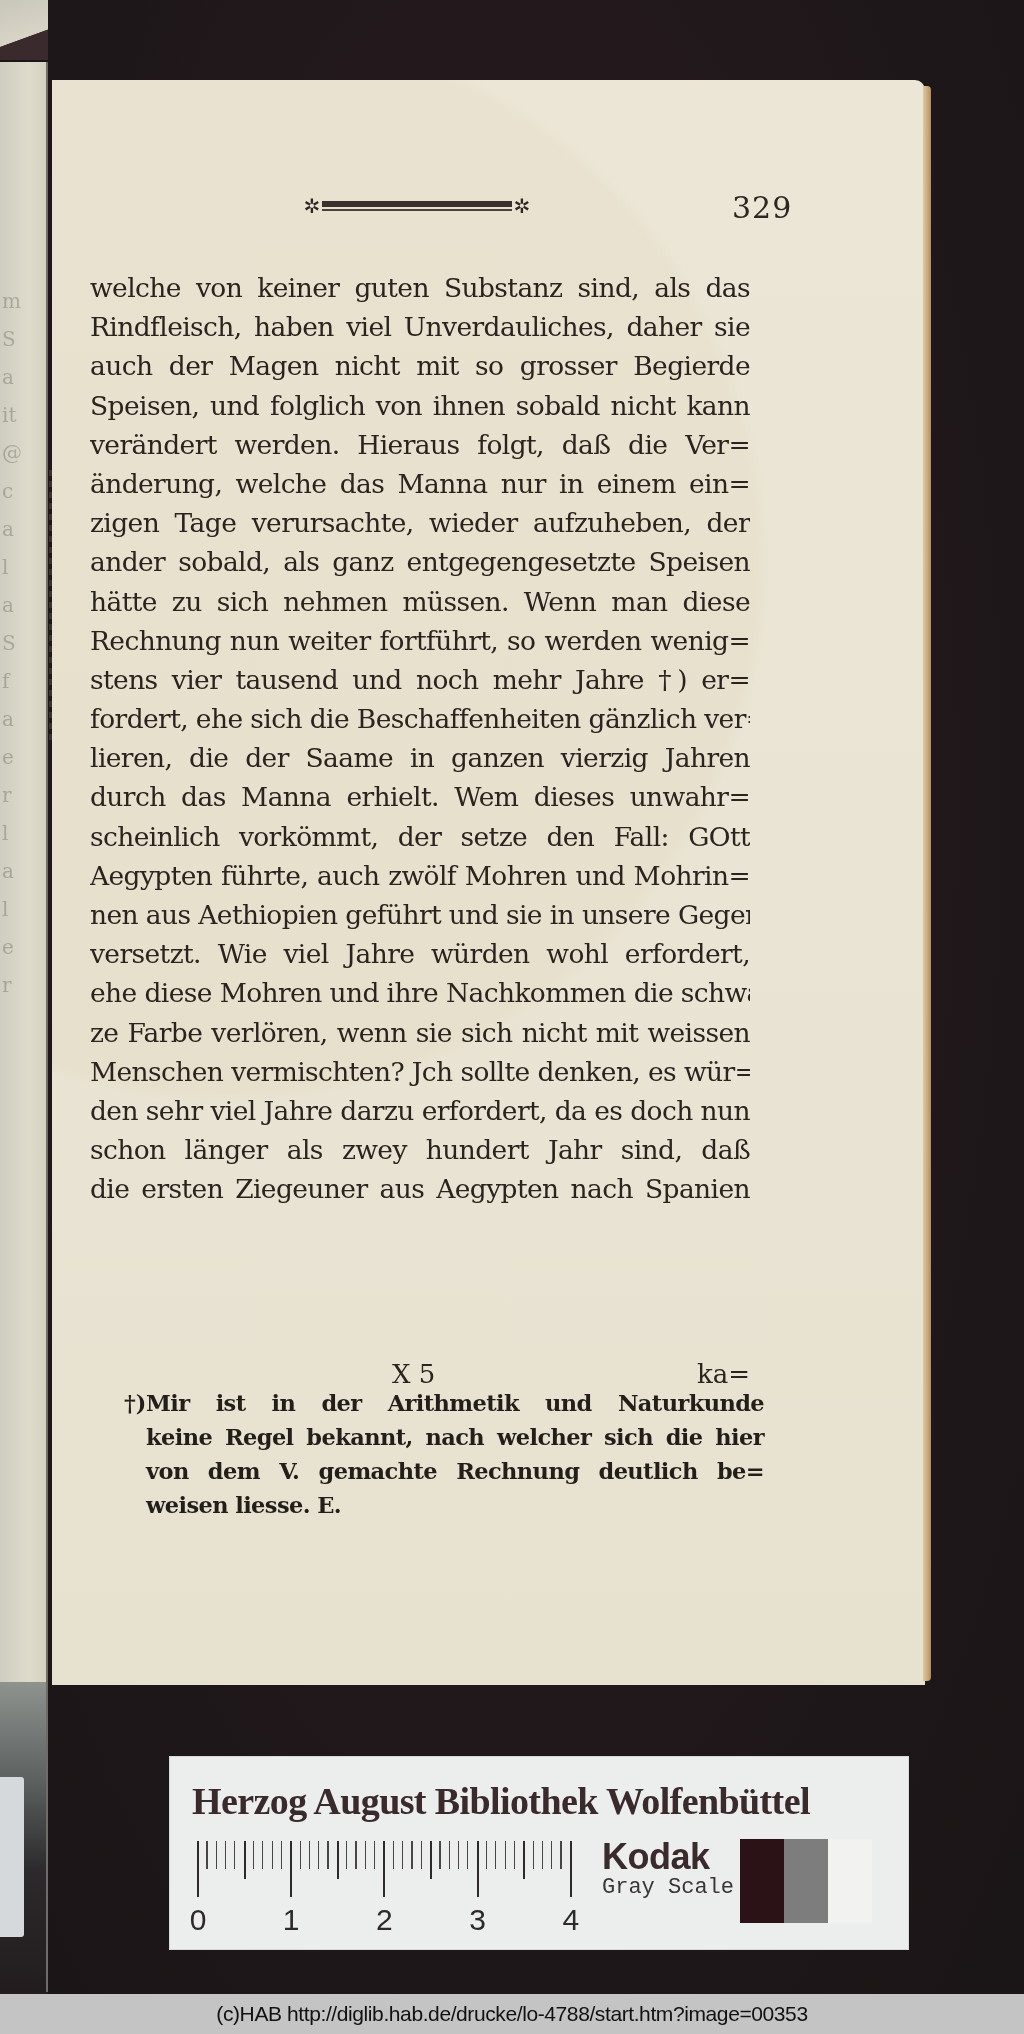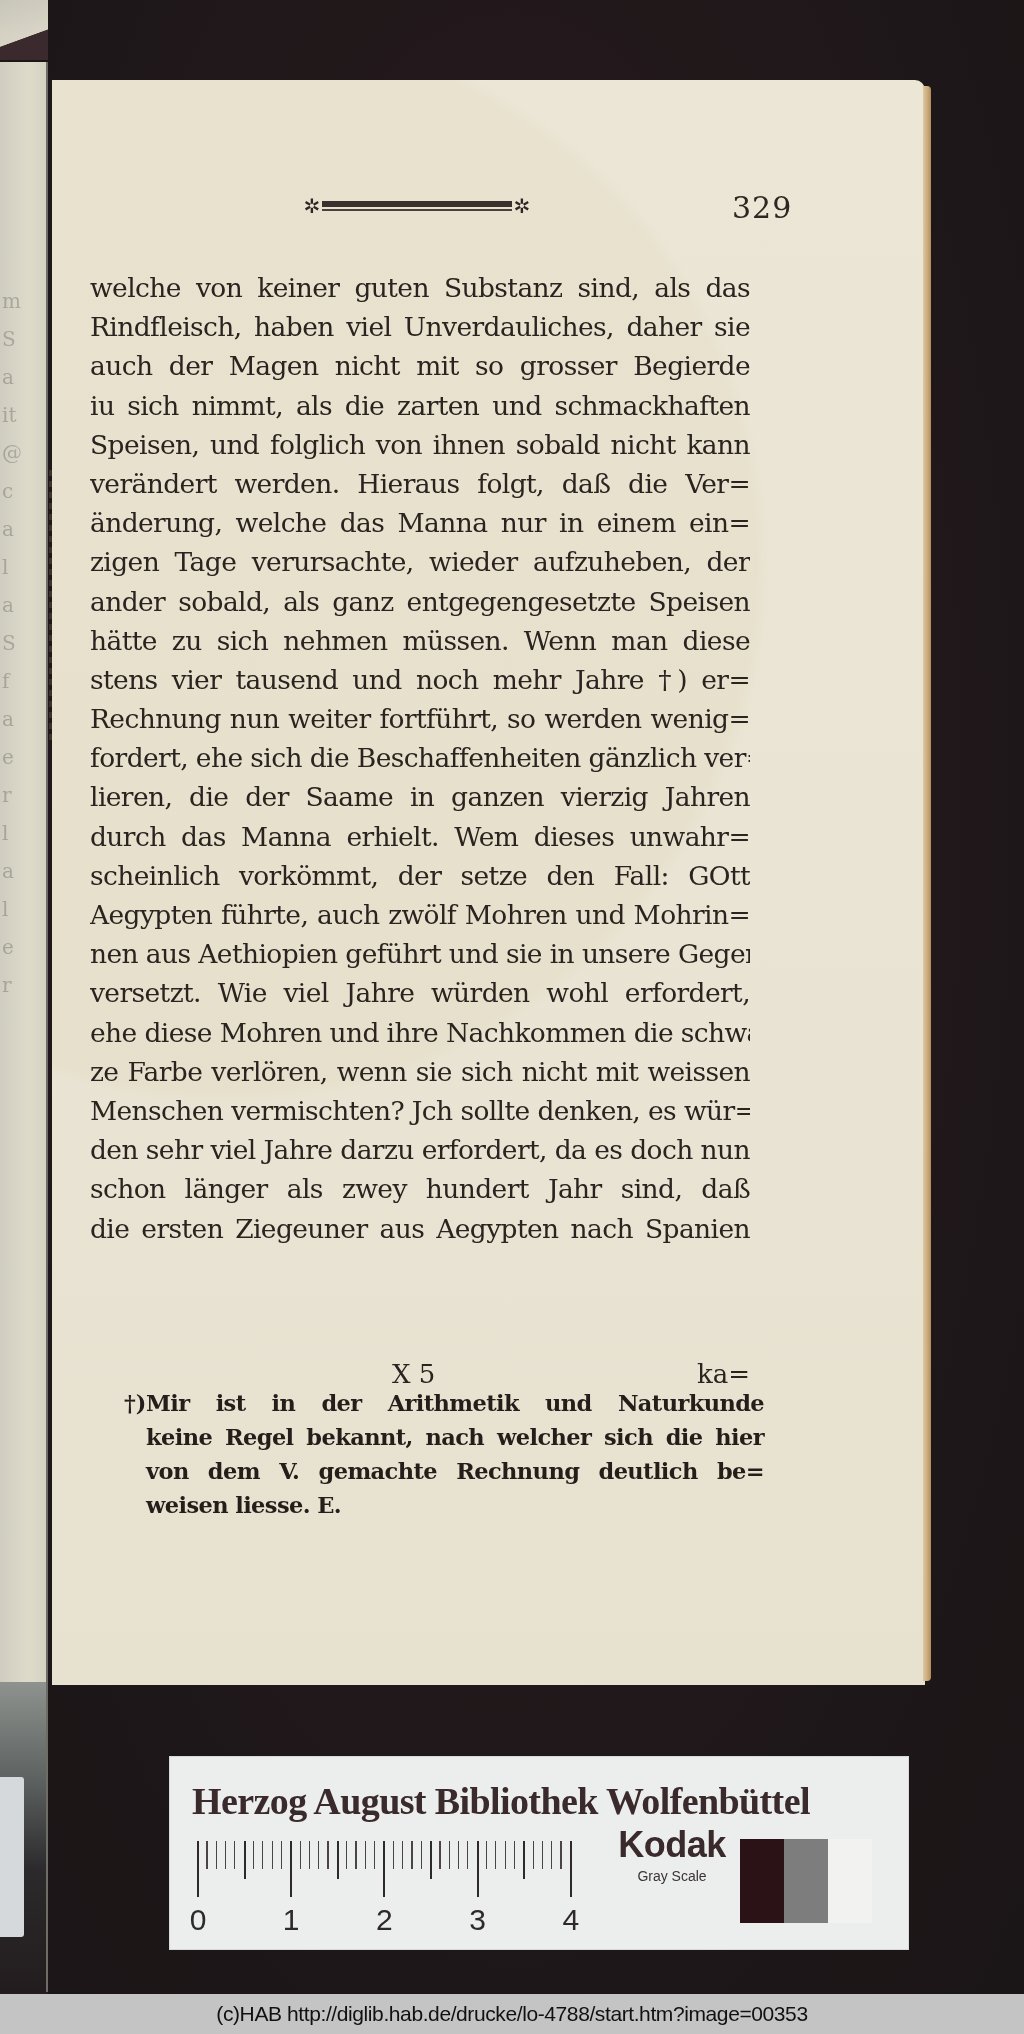--- a/index.html
+++ b/index.html
@@ -117,28 +117,28 @@
   }
   .tick { position: absolute; top: 0; background: #2f2a2a; width: 2px; }
   .tick.minor { height: 28px; width: 1.2px; background: #4a4446; }
   .tick.half { height: 38px; }
   .tick.major { height: 56px; }
   .ruler-label {
     position: absolute; top: 62px; font-family: "Liberation Sans", sans-serif;
     font-size: 30px; color: #2e2a2a; transform: translateX(-50%);
   }
   .brand {
-    position: absolute; left: 432px; top: 68px; width: 140px; text-align: center;
+    position: absolute; left: 432px; top: 80px; width: 140px; 
   }
   .brand-name {
     font-family: "Liberation Sans", sans-serif; font-weight: bold; font-size: 36px;
     color: #3a2a2c; letter-spacing: -0.5px; line-height: 40px;
   }
   .brand-sub {
-    font-family: Liberation Sans, sans-serif; font-size: 14px; color: #3a3434; line-height: 22px;
+    font-family: Liberation Mono, monospace; font-size: 22px; color: #3a3434; line-height: 22px;
   }
   .patches {
     position: absolute; left: 570px; top: 82px; height: 84px; display: flex;
   }
   .patch { width: 44px; height: 84px; }
 
   .footer-bar {
     position: absolute; left: 0; top: 1994px; width: 1024px; height: 40px;
     background: #c4c4c4;
     display: flex; align-items: center; justify-content: center; text-align: center;
@@ -190,29 +190,28 @@
       <span class="rule"></span>
       <span class="star">✲</span>
     </div>
     <span class="page-number">329</span>
   </div>
 
   <div class="body-text">
     <span class="line">welche von keiner guten Substanz sind, als das</span>
     <span class="line">Rindfleisch, haben viel Unverdauliches, daher sie</span>
     <span class="line">auch der Magen nicht mit so grosser Begierde</span>
-    <span class="line">iu sich nimmt, als die zarten und schmackhaften</span>
     <span class="line">Speisen, und folglich von ihnen sobald nicht kann</span>
     <span class="line">verändert werden.   Hieraus folgt, daß die Ver=</span>
     <span class="line">änderung, welche das Manna nur in einem ein=</span>
     <span class="line">zigen Tage verursachte, wieder aufzuheben, der</span>
     <span class="line">ander sobald, als ganz entgegengesetzte Speisen</span>
     <span class="line">hätte zu sich nehmen müssen.   Wenn man diese</span>
+    <span class="line">Rechnung nun weiter fortführt, so werden wenig=</span>
     <span class="line">stens vier tausend und noch mehr Jahre †) er=</span>
-    <span class="line">Rechnung nun weiter fortführt, so werden wenig=</span>
     <span class="line">fordert, ehe sich die Beschaffenheiten gänzlich ver=</span>
     <span class="line">lieren, die der Saame in ganzen vierzig Jahren</span>
     <span class="line">durch das Manna erhielt.   Wem dieses unwahr=</span>
     <span class="line">scheinlich vorkömmt, der setze den Fall: GOtt</span>
     <span class="line">Aegypten führte, auch zwölf Mohren und Mohrin=</span>
     <span class="line">nen aus Aethiopien geführt und sie in unsere Gegend</span>
     <span class="line">versetzt.   Wie viel Jahre würden wohl erfordert,</span>
     <span class="line">ehe diese Mohren und ihre Nachkommen die schwar=</span>
     <span class="line">ze Farbe verlören, wenn sie sich nicht mit weissen</span>
     <span class="line">Menschen vermischten?  Jch sollte denken, es wür=</span>

